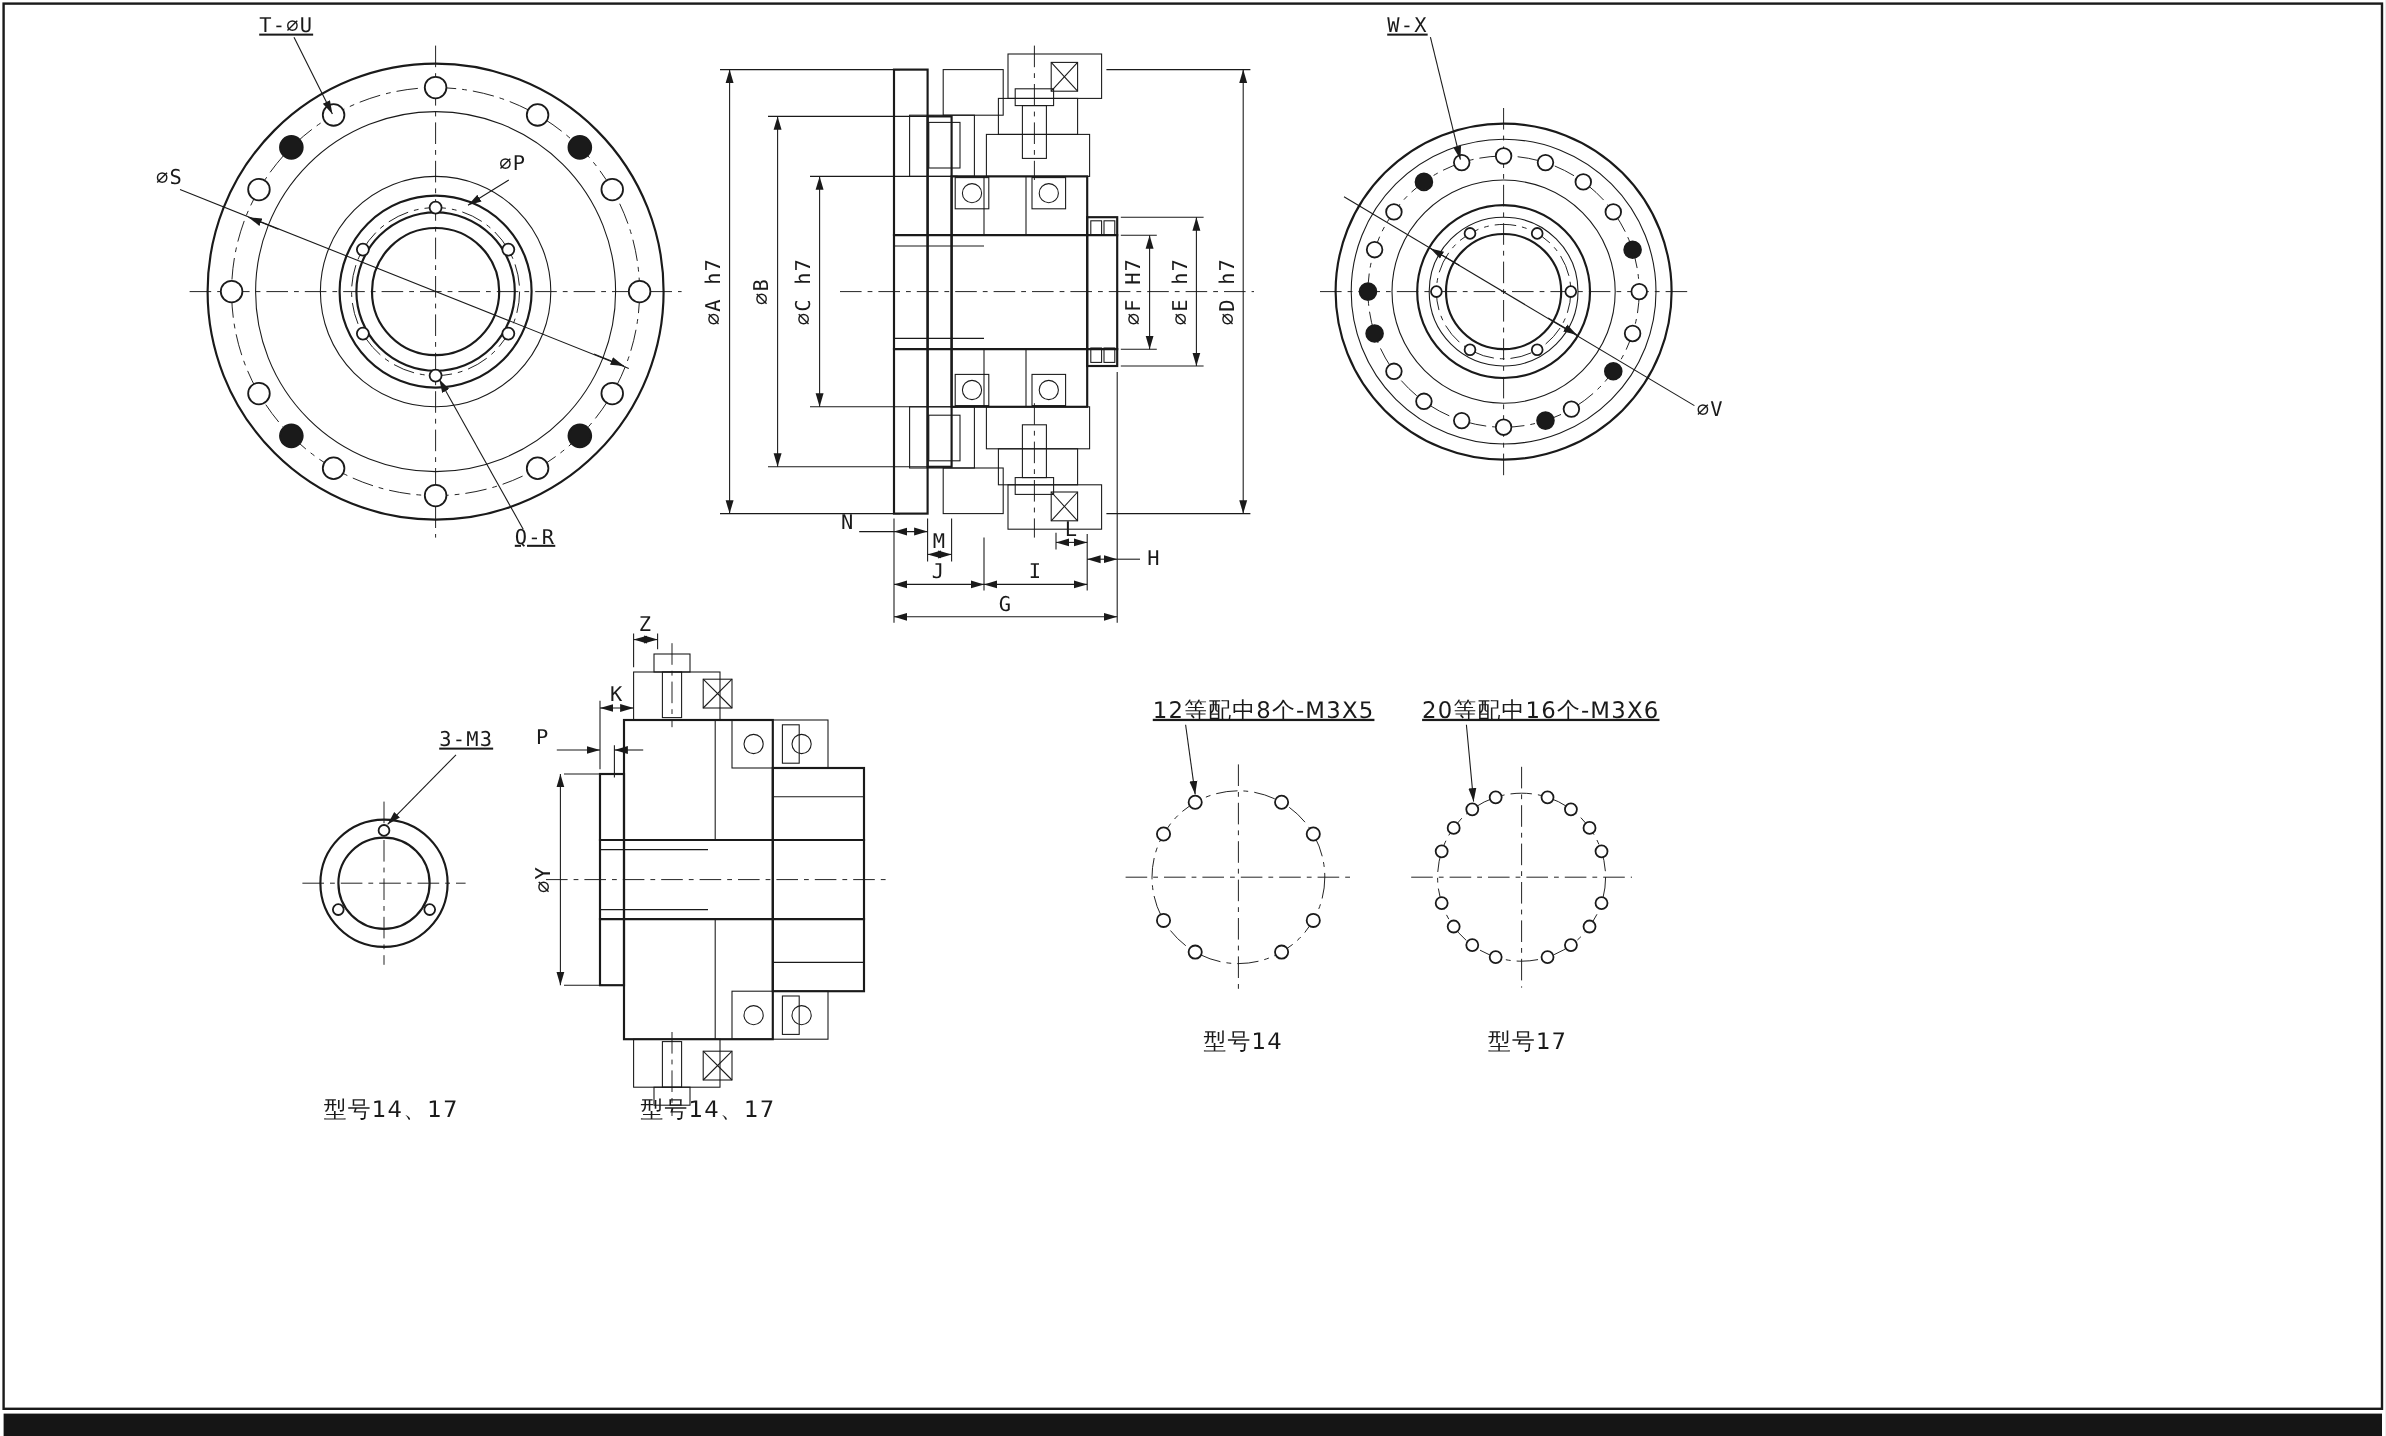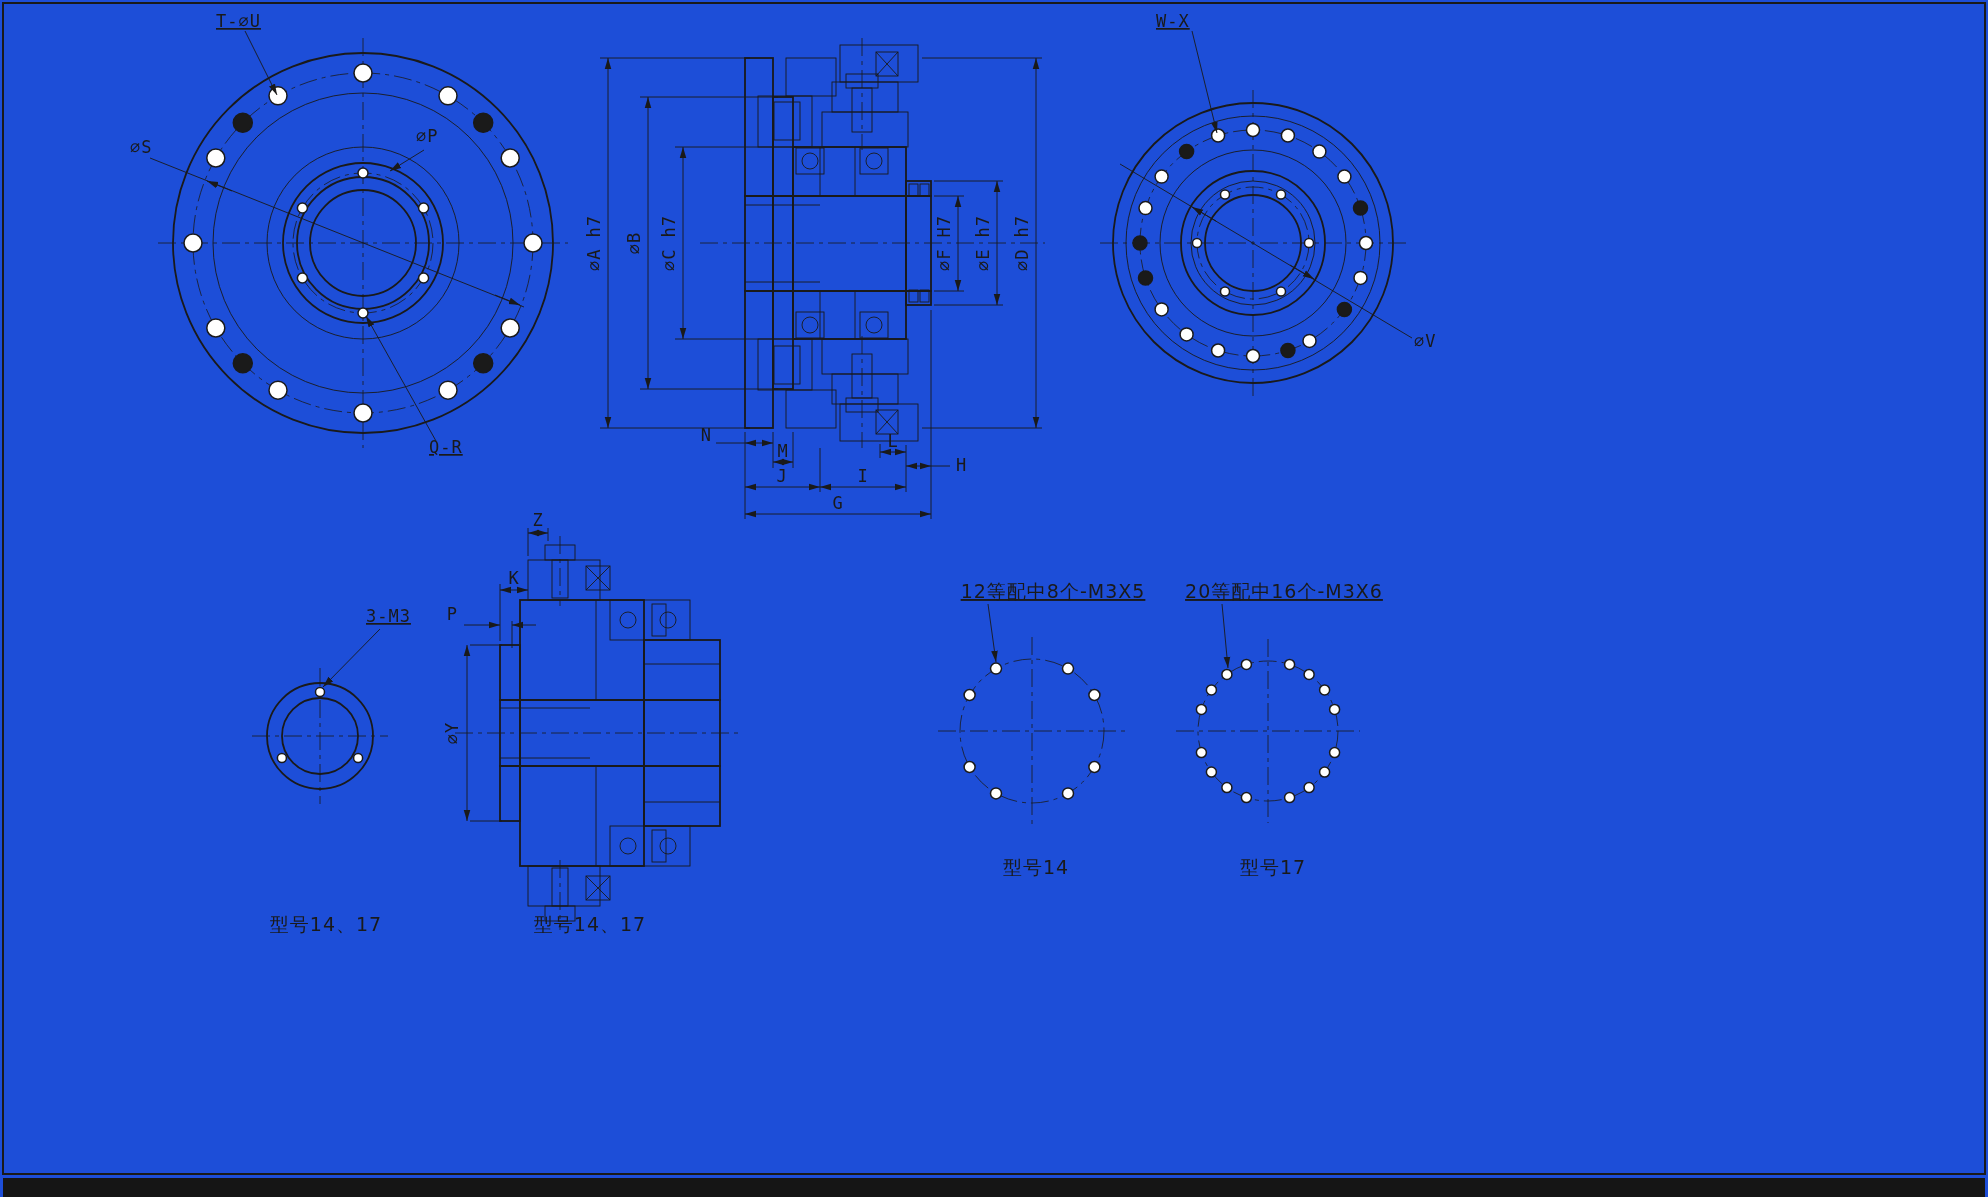--- a/index.html
+++ b/index.html
@@ -1,16 +1,16 @@
 <!DOCTYPE html>
 <html><head>
 <meta charset="utf-8">
 <style>
   html,body{margin:0;padding:0;background:#ddd;}
-  .sheet{width:1988px;height:1197px;background:#1d4ed8;position:relative;}
+  .sheet{width:1988px;height:1197px;background:#ffffff;position:relative;}
   svg{display:block;}
   .ol{stroke:#1a1a1a;stroke-width:1.8;fill:none;stroke-linecap:square;}
   .tl{stroke:#1a1a1a;stroke-width:0.9;fill:none;}
   .cl{stroke:#1a1a1a;stroke-width:0.8;fill:none;stroke-dasharray:18 5 4 5;}
   .dl{stroke:#1a1a1a;stroke-width:0.9;fill:none;}
   .hole{fill:#fff;stroke:#1a1a1a;stroke-width:1.5;}
   .hole-dark{fill:#1a1a1a;stroke:#1a1a1a;stroke-width:1.5;}
   text{fill:#1a1a1a;font-size:17px;font-family:"DejaVu Sans Mono",monospace;letter-spacing:1px;}
   .cjk{font-family:"DejaVu Sans",sans-serif;font-size:19px;letter-spacing:1px;}
   .u{text-decoration:underline;}

